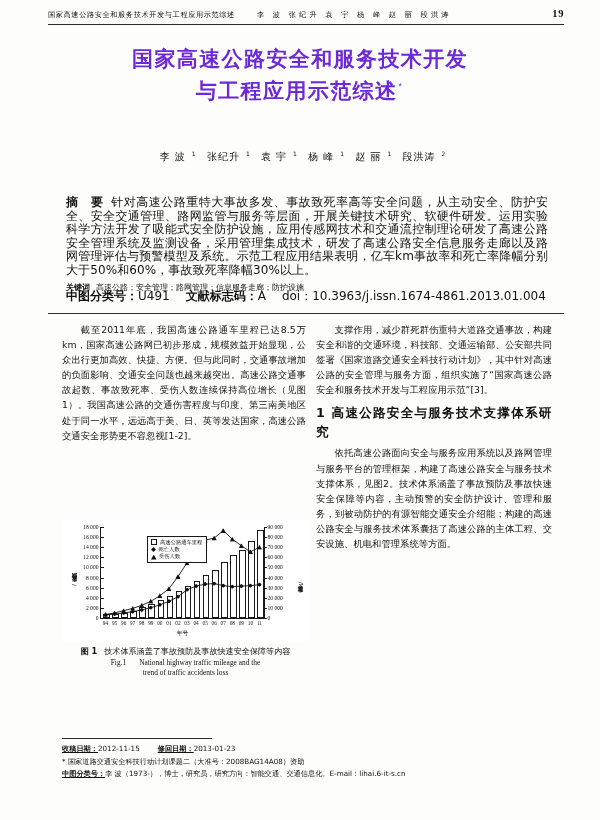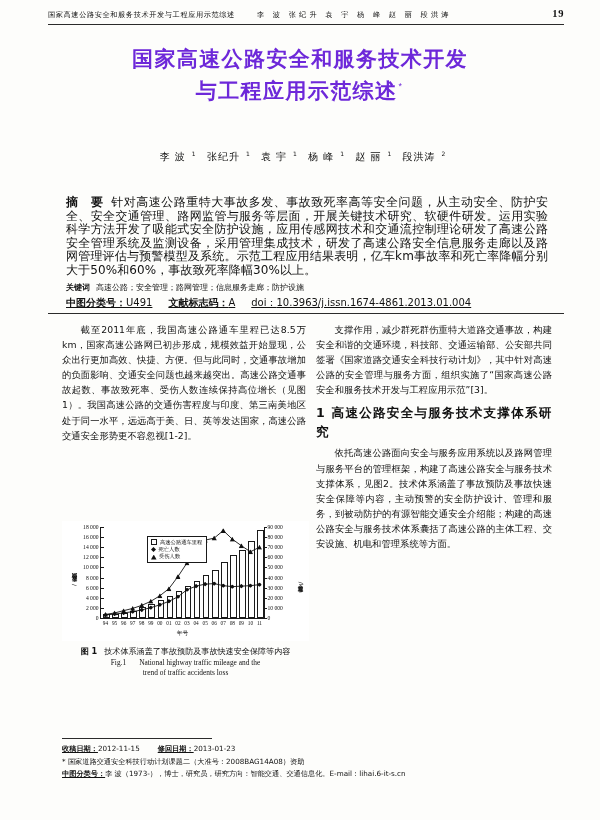--- a/index.html
+++ b/index.html
@@ -68,22 +68,22 @@
     font-size:12px;line-height:13.6px;color:#111;text-align:justify;
     letter-spacing:.1px;
   }
   .abs-wrap .lbl{font-weight:bold;letter-spacing:4px;margin-right:4px;}
   .kw{
     position:absolute;left:66px;right:52px;top:281px;
     font-size:8px;line-height:13.6px;color:#111;
   }
   .kw .lbl{font-weight:bold;margin-right:6px;}
   .clsline{
-    position:absolute;left:66px;right:52px;top:296px;
-    font-size:10px;color:#111;text-decoration:underline;
+    position:absolute;left:66px;right:52px;top:288px;
+    font-size:12px;color:#111;
   }
   .clsline .lbl{font-weight:bold;}
   .clsline .gap{display:inline-block;width:16px;}
   .rule-abs{
     position:absolute;left:48px;right:36px;top:313px;
     border-bottom:1px solid #2b2b2b;height:0;
   }
   
   .col{
     position:absolute;top:322px;

